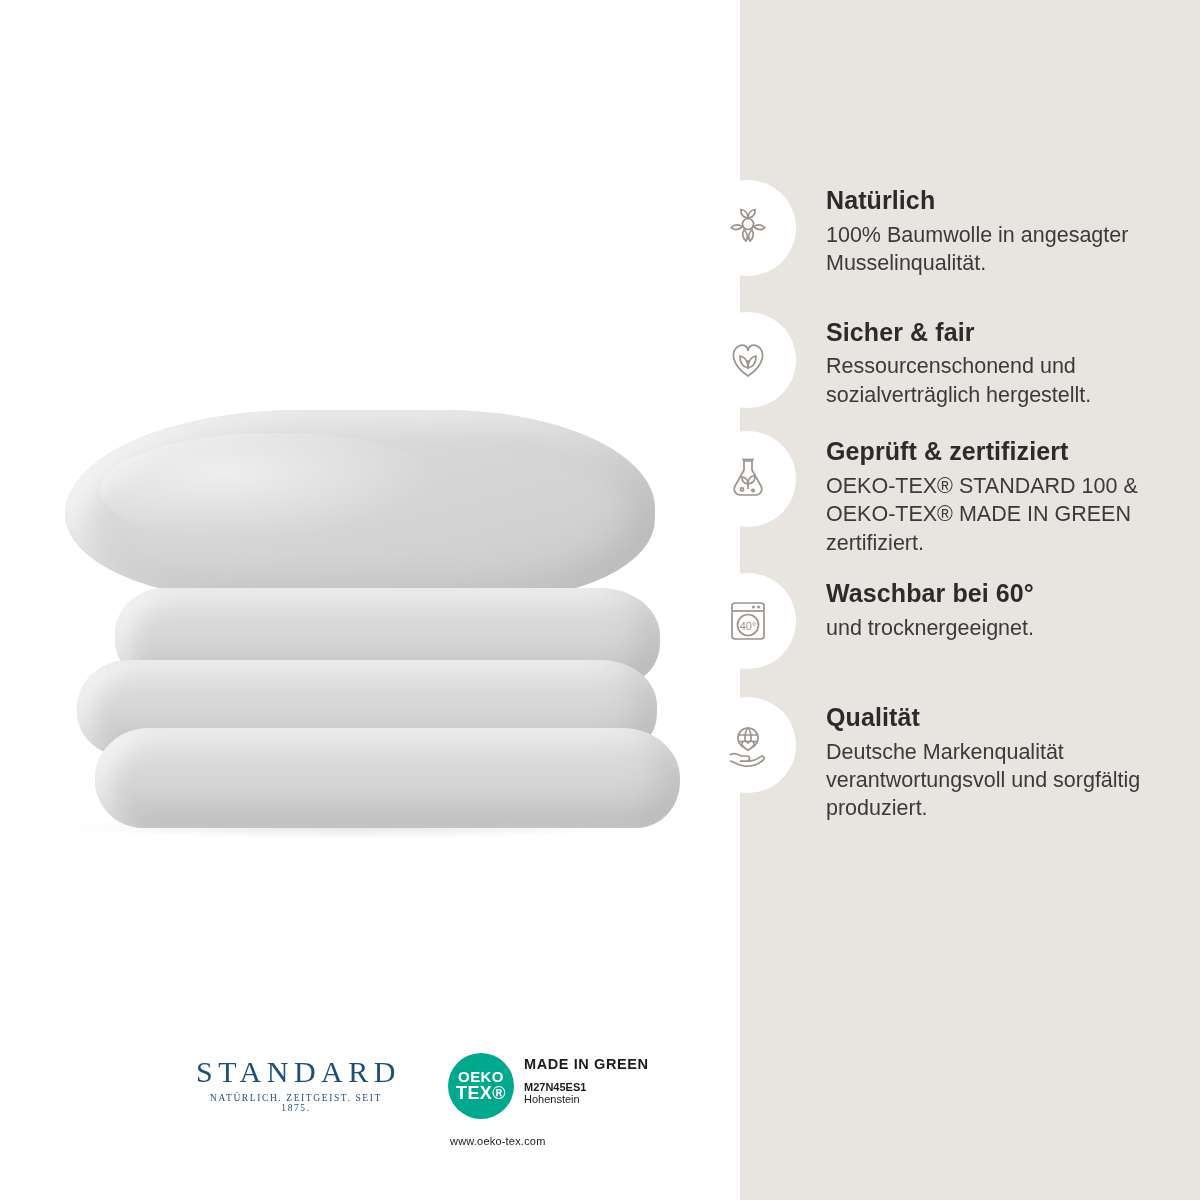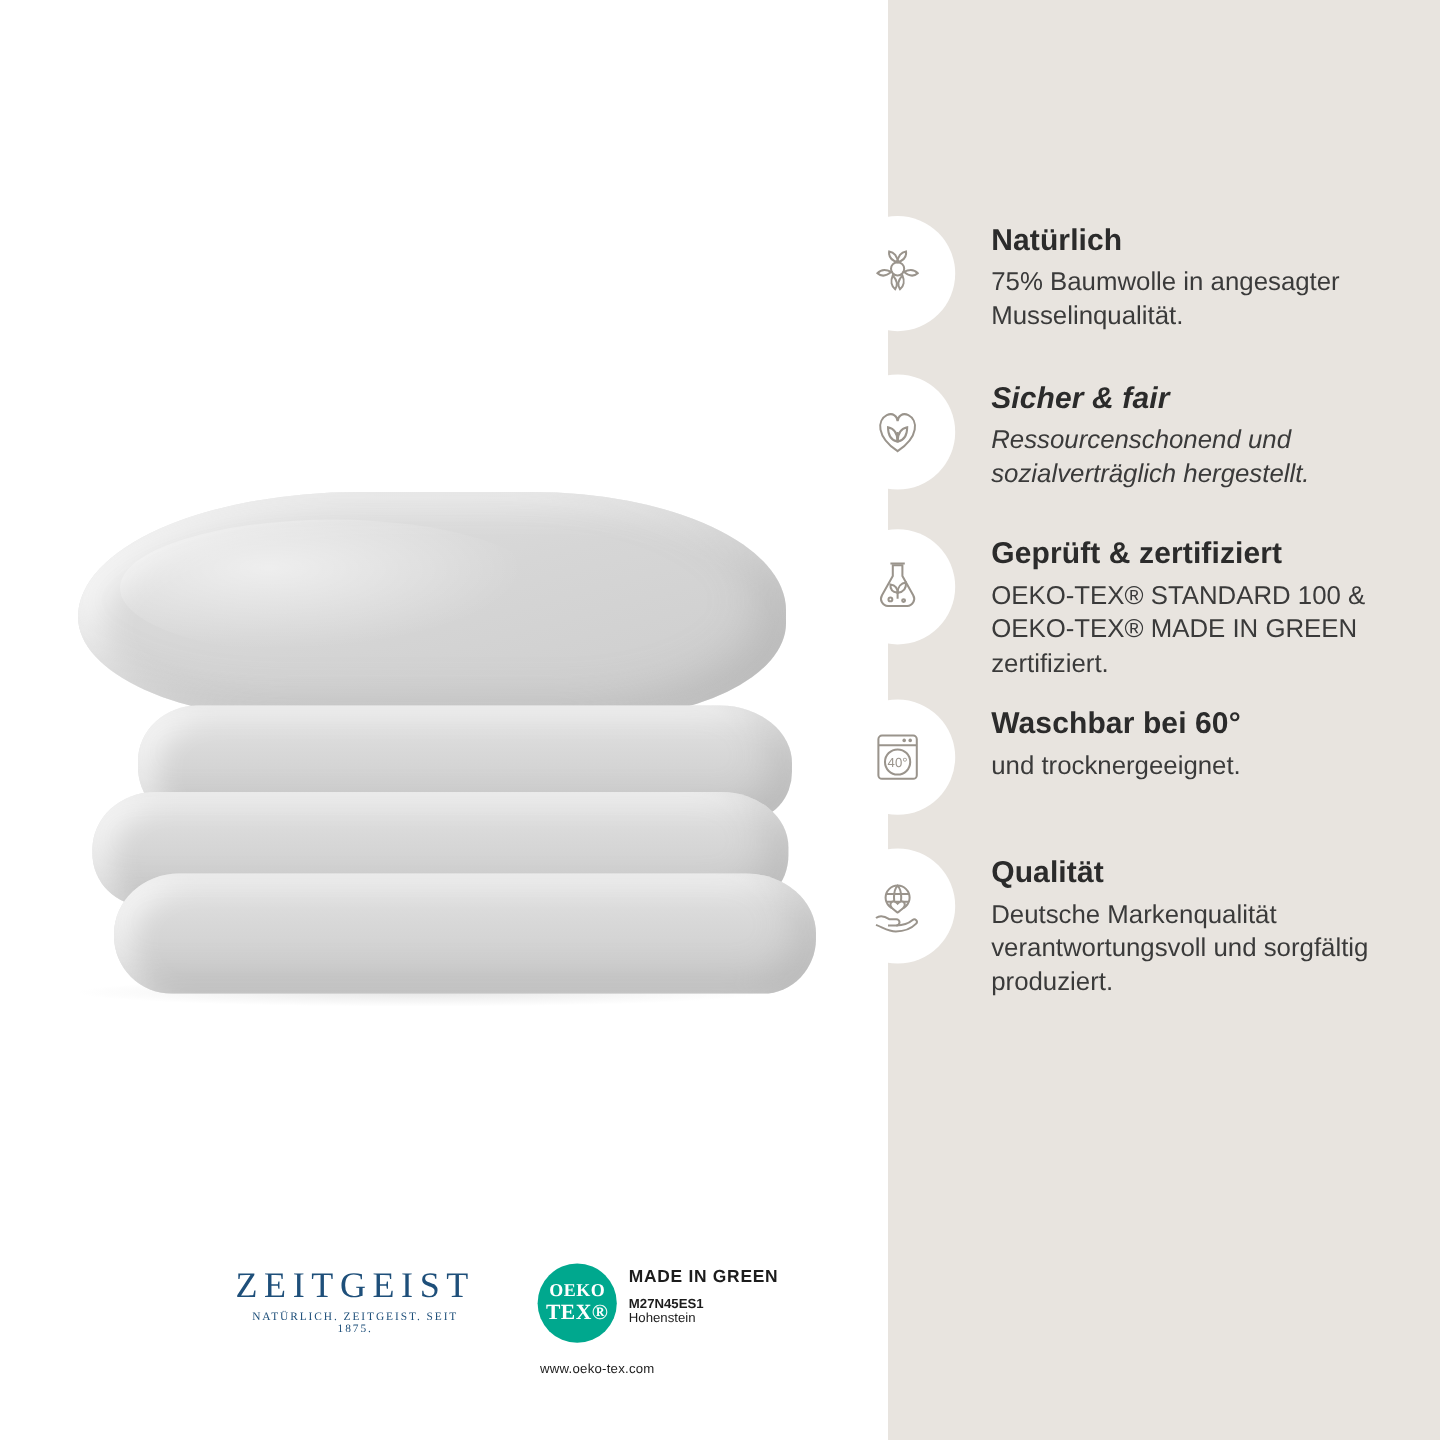--- a/index.html
+++ b/index.html
@@ -151,21 +151,21 @@
     line-height: 1.15;
   }
   .feature-desc {
     font-size: 21.5px;
     color: #3a3a3a;
     line-height: 1.32;
     max-width: 330px;
   }
   
   .f1 { margin-bottom: 34px; }
-  .f2 { margin-bottom: 32px; font-style: italic; }
+  .f2 { margin-bottom: 22px; }
   .f3 { margin-bottom: 16px; }
   .f4 { margin-bottom: 28px; }
   
   .footer {
     position: absolute;
     left: 0;
     top: 1035px;
     width: 740px;
     height: 130px;
   }
@@ -201,21 +201,20 @@
     width: 66px;
     height: 66px;
     border-radius: 50%;
     background: #00a88e;
     color: #ffffff;
     display: flex;
     flex-direction: column;
     align-items: center;
     justify-content: center;
     line-height: 1.05;
-    font-family: Liberation Serif, serif;
   }
   .oeko-badge .l1 {
     font-size: 15px;
     font-weight: bold;
     letter-spacing: 0.4px;
   }
   .oeko-badge .l2 {
     font-size: 18px;
     font-weight: bold;
     letter-spacing: 0.4px;
@@ -279,21 +278,21 @@
           <path d="M28 18.5c0-5 -3-8.5 -7-9 -0.5 4 1.5 7.5 7 9z"></path>
           <path d="M28 18.5c0-5 3-8.5 7-9 0.5 4 -1.5 7.5 -7 9z"></path>
           <path d="M22.8 26.5c-4.5-2.2 -9-1.8 -11.6 1.2 3 2.7 7 2.8 11.6-1.2z"></path>
           <path d="M33.2 26.5c4.5-2.2 9-1.8 11.6 1.2 -3 2.7 -7 2.8 -11.6-1.2z"></path>
           <path d="M24 29.5c-2 4.5 -1.2 9 2 11.5 2.2-3.2 2-7 -2-11.5z"></path>
           <path d="M32 29.5c2 4.5 1.2 9 -2 11.5 -2.2-3.2 -2-7 2-11.5z"></path>
         </svg>
       </div>
       <div class="feature-text">
         <div class="feature-title">Natürlich</div>
-        <div class="feature-desc">75% Baumwolle in angesagter Musselinqualität.</div>
+        <div class="feature-desc">100% Baumwolle in angesagter Musselinqualität.</div>
       </div>
     </div>
 
     <div class="feature f2">
       <div class="icon-bubble">
         <svg width="56" height="56" viewBox="0 0 56 56" fill="none" stroke="#9a948c" stroke-width="1.7">
           <path d="M28 44 C10 32 11 18 19 14 c5-2.5 9 1 9 5 0-4 4-7.5 9-5 8 4 9 18 -9 30z"></path>
           <path d="M28 36 c0-7 3-11 8-12 0 7-3 11-8 12z"></path>
           <path d="M28 36 c0-7 -3-11 -8-12 0 7 3 11 8 12z"></path>
           <path d="M28 36 v-8"></path>
@@ -354,21 +353,21 @@
       <div class="feature-text">
         <div class="feature-title">Qualität</div>
         <div class="feature-desc">Deutsche Markenqualität verantwortungsvoll und sorgfältig produziert.</div>
       </div>
     </div>
 
   </div>
 
   <div class="footer">
     <div class="brand">
-      <div class="brand-name">ZEITGEIST</div>
+      <div class="brand-name">STANDARD</div>
       <div class="brand-sub">NATÜRLICH. ZEITGEIST. SEIT 1875.</div>
     </div>
 
     <div class="oeko">
       <div class="oeko-badge">
         <span class="l1">OEKO</span>
         <span class="l2">TEX®</span>
       </div>
       <div class="oeko-right">
         <div class="mig">MADE IN GREEN</div>

